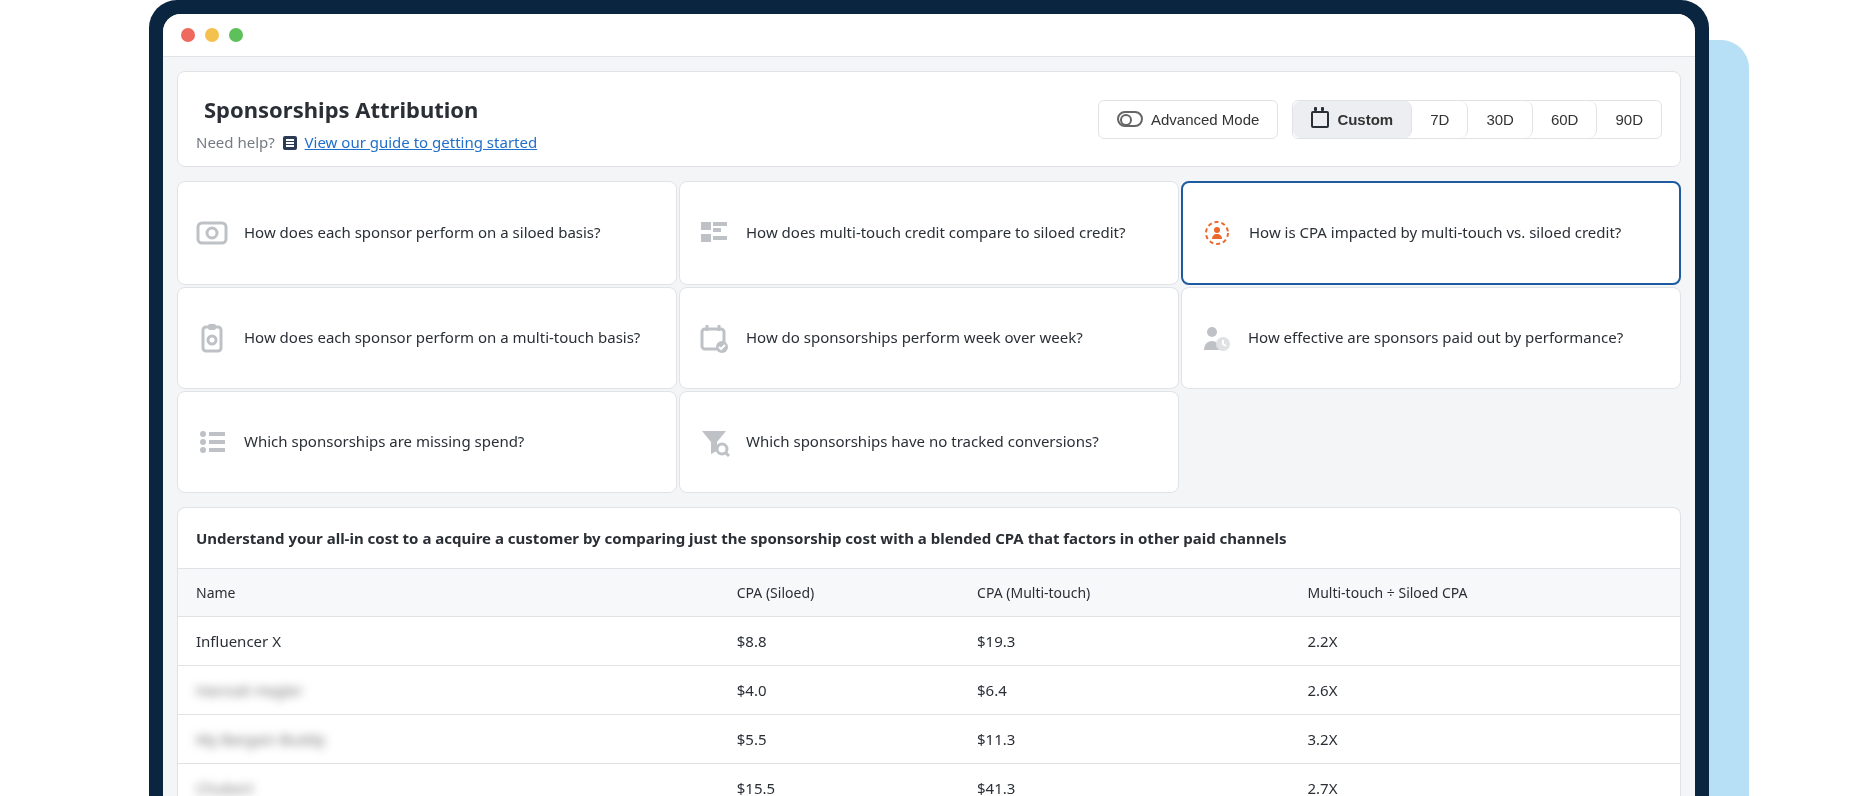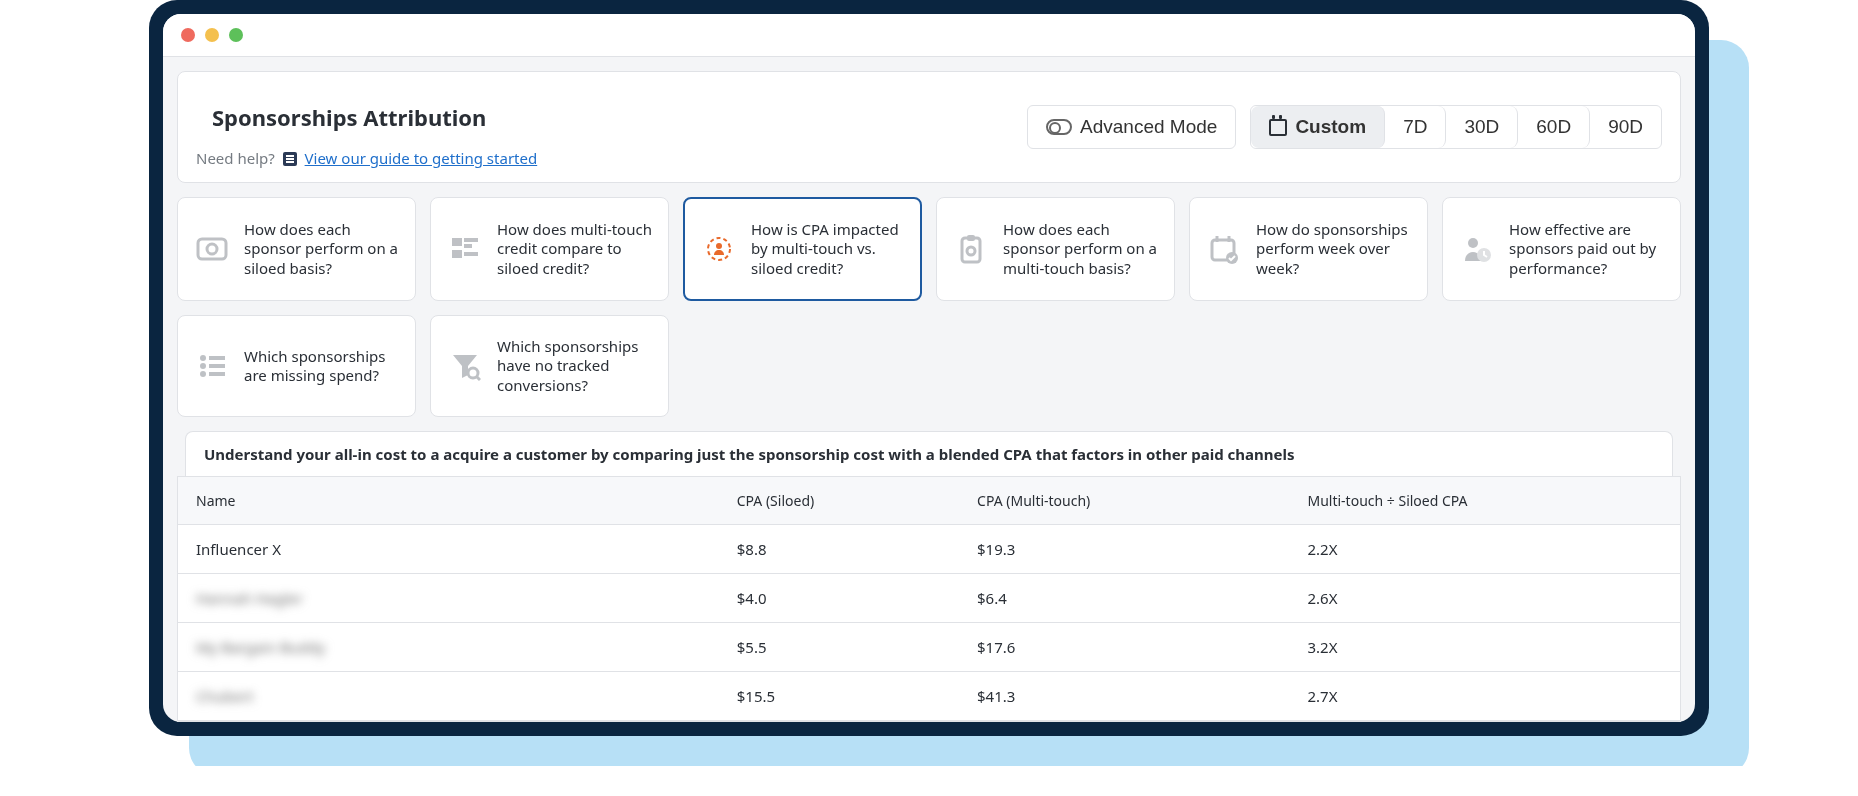--- a/index.html
+++ b/index.html
@@ -55,77 +55,77 @@
   .header-row{
     background:var(--white);
     margin:14px;
     border:1px solid var(--border);
     border-radius:8px;
     padding:14px 18px;
     display:flex;
     align-items:center;
     justify-content:space-between;
   }
-  .page-title{font-size:22px;font-weight:700;margin:16px}
+  .page-title{font-size:22px;font-weight:700;margin:8px}
   .help-line{font-size:15px;color:var(--muted);margin-top:4px}
   .guide-link{color:var(--link);}
   .guide-icon{display:inline-block;width:14px;height:14px;vertical-align:-2px;background:#2b3a55;border-radius:2px;position:relative;margin:0 4px}
   .guide-icon::after{content:"";position:absolute;left:3px;right:3px;top:3px;height:2px;background:#fff;box-shadow:0 3px 0 #fff,0 6px 0 #fff}
 
   .hdr-controls{display:flex;gap:14px;align-items:center}
   .adv-btn,.range-btn{
     border:1px solid var(--border);
     background:var(--white);
     border-radius:6px;
     padding:10px 18px;
-    font-size:19px;
+    font-size:15px;
     color:#333;
     display:flex;align-items:center;gap:8px;
     cursor:pointer;
   }
   .range-group{display:flex;border:1px solid var(--border);border-radius:6px;overflow:hidden;background:var(--white)}
   .range-btn{border:none;border-right:1px solid var(--border);border-radius:8px}
   .range-btn:last-child{border-right:none}
   .range-btn.active{background:#eceef1;font-weight:700}
   .cal-icon{display:inline-block;width:14px;height:13px;border:2px solid #2a2f36;border-radius:2px;position:relative}
   .cal-icon::before{content:"";position:absolute;top:-6px;left:1px;width:3px;height:4px;background:#2a2f36;border-radius:1px;box-shadow:7px 0 0 #2a2f36}
   .toggle-icon{display:inline-block;width:22px;height:12px;border:2px solid #666;border-radius:12px;position:relative}
   .toggle-icon::after{content:"";position:absolute;left:1px;top:1px;width:8px;height:8px;border-radius:50%;border:2px solid #666}
 
   
   .qgrid{
     display:grid;
-    grid-template-columns:repeat(6,1fr);
-    gap:14px;
+    grid-template-columns:repeat(3,1fr);
+    gap:2px;
     margin:0 14px 14px 14px;
   }
   .qcard{
     background:var(--white);
     border:1px solid var(--border);
     border-radius:8px;
     padding:16px 16px;
     display:flex;
     align-items:center;
     gap:14px;
     cursor:pointer;
     min-height:68px;
   }
   .qcard.active{border:2px solid #1e5aa0}
   .qicon{flex:0 0 36px;height:32px;display:flex;align-items:center;justify-content:center;opacity:.55}
   .qcard.active .qicon{opacity:1}
   .qtext{font-size:15px;line-height:1.3}
 
   
   .section-head{
-    margin:0 22px;
+    margin:0 14px;
     background:var(--white);
     border:1px solid var(--border);
     border-bottom:none;
     border-radius:8px 8px 0 0;
-    padding:12px 18px;
+    padding:20px 18px;
     font-weight:700;
     font-size:15px;
   }
 
   
   .tbl-wrap{margin:0 14px 0 14px;border:1px solid var(--border);border-top:none;background:var(--white)}
   table{width:100%;border-collapse:collapse}
   thead th{
     text-align:left;
     background:#f7f8fa;
@@ -325,21 +325,21 @@
             </tr>
             <tr>
               <td><span class="blurred">Hannah Hagler</span></td>
               <td>$4.0</td>
               <td>$6.4</td>
               <td>2.6X</td>
             </tr>
             <tr>
               <td><span class="blurred">My Bargain Buddy</span></td>
               <td>$5.5</td>
-              <td>$17.6</td>
+              <td>$11.3</td>
               <td>3.2X</td>
             </tr>
             <tr>
               <td><span class="blurred">Chubert</span></td>
               <td>$15.5</td>
               <td>$41.3</td>
               <td>2.7X</td>
             </tr>
           </tbody>
         </table>

